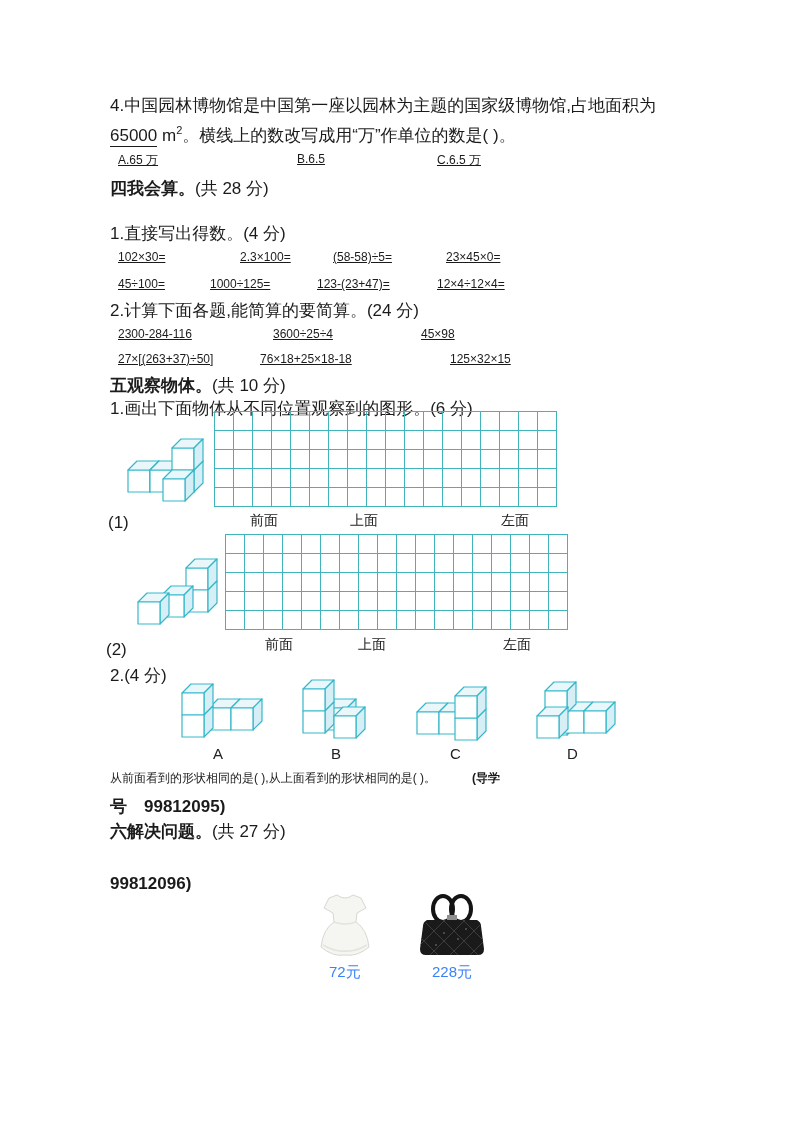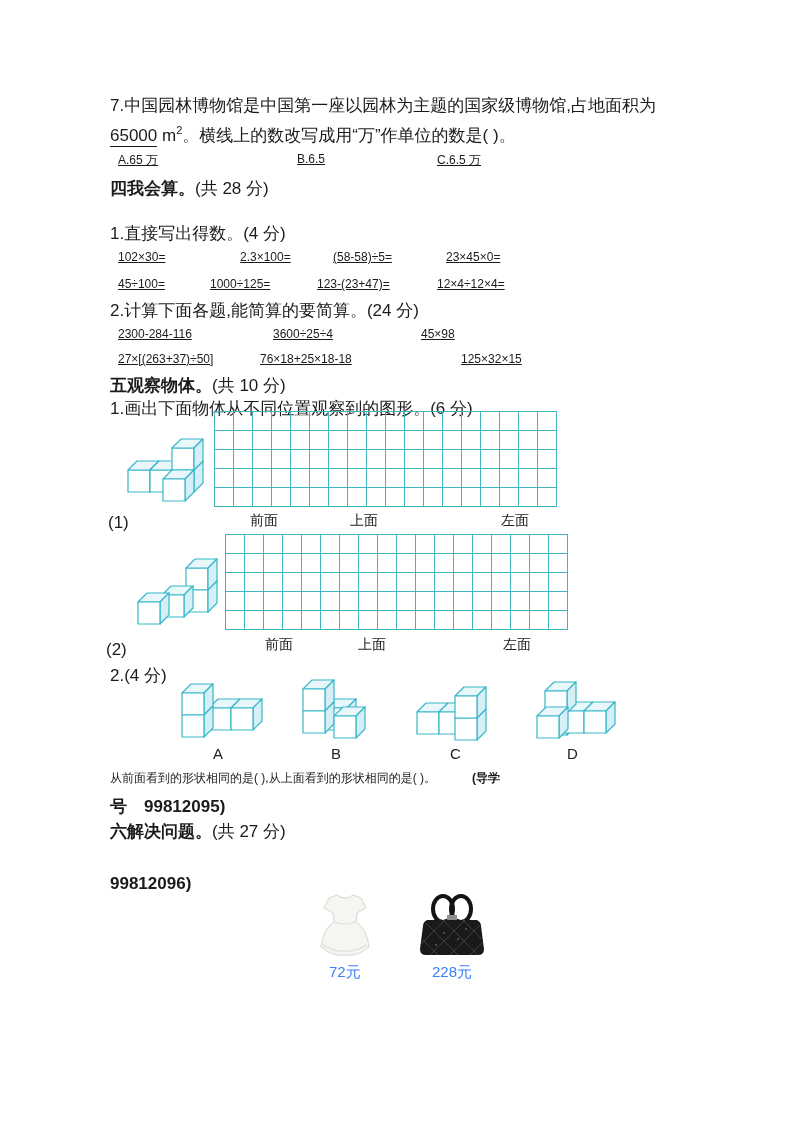--- a/index.html
+++ b/index.html
@@ -22,21 +22,21 @@
   .price{position:absolute;font-size:15px;color:#3b82f6;}
   svg.cubes{position:absolute;overflow:visible;}
   svg.cubes polygon{stroke:#36b7c9;stroke-width:1.2;stroke-linejoin:round;}
   .cf{fill:#feffff;} .ct{fill:#e9f7fb;} .cr{fill:#d6eef6;}
 </style>
 </head>
 <body>
 
 <div id="page">
 
-  <div class="t" style="left:110px;top:96px">7.中国园林博物馆是中国第一座以园林为主题的国家级博物馆,占地面积为</div>
+  <div class="t" style="left:110px;top:96px">4.中国园林博物馆是中国第一座以园林为主题的国家级博物馆,占地面积为</div>
   <div class="t" style="left:110px;top:124px"><span class="ul">65000</span><span> m</span><sup>2</sup><span>。横线上的数改写成用“万”作单位的数是(      )。</span></div>
   <div class="row" style="top:152px">
     <span style="left:8px">A.65 万</span>
     <span style="left:187px">B.6.5</span>
     <span style="left:327px">C.6.5 万</span>
   </div>
 
   <div class="t" style="left:110px;top:179px"><span class="b">四我会算。</span><span>(共 28 分)</span></div>
 
   <div class="t" style="left:110px;top:224px">1.直接写出得数。(4 分)</div>
@@ -55,21 +55,21 @@
 
   <div class="t" style="left:110px;top:301px">2.计算下面各题,能简算的要简算。(24 分)</div>
   <div class="row" style="top:327px">
     <span style="left:8px">2300-284-116</span>
     <span style="left:163px">3600÷25÷4</span>
     <span style="left:311px">45×98</span>
   </div>
   <div class="row" style="top:352px">
     <span style="left:8px">27×[(263+37)÷50]</span>
     <span style="left:150px">76×18+25×18-18</span>
-    <span style="left:351px">125×32×15</span>
+    <span style="left:340px">125×32×15</span>
   </div>
 
   <div class="t" style="left:110px;top:376px"><span class="b">五观察物体。</span><span>(共 10 分)</span></div>
   <div class="t" style="left:110px;top:399px">1.画出下面物体从不同位置观察到的图形。(6 分)</div>
 
   <svg class="cubes" style="left:120px;top:436px" width="112" height="72" viewBox="0 0 112 72">
     <g>
         <polygon class="cf" points="8,34 30,34 30,56 8,56"></polygon>
         <polygon class="ct" points="8,34 17,25 39,25 30,34"></polygon>
         <polygon class="cr" points="30,34 39,25 39,47 30,56"></polygon>

